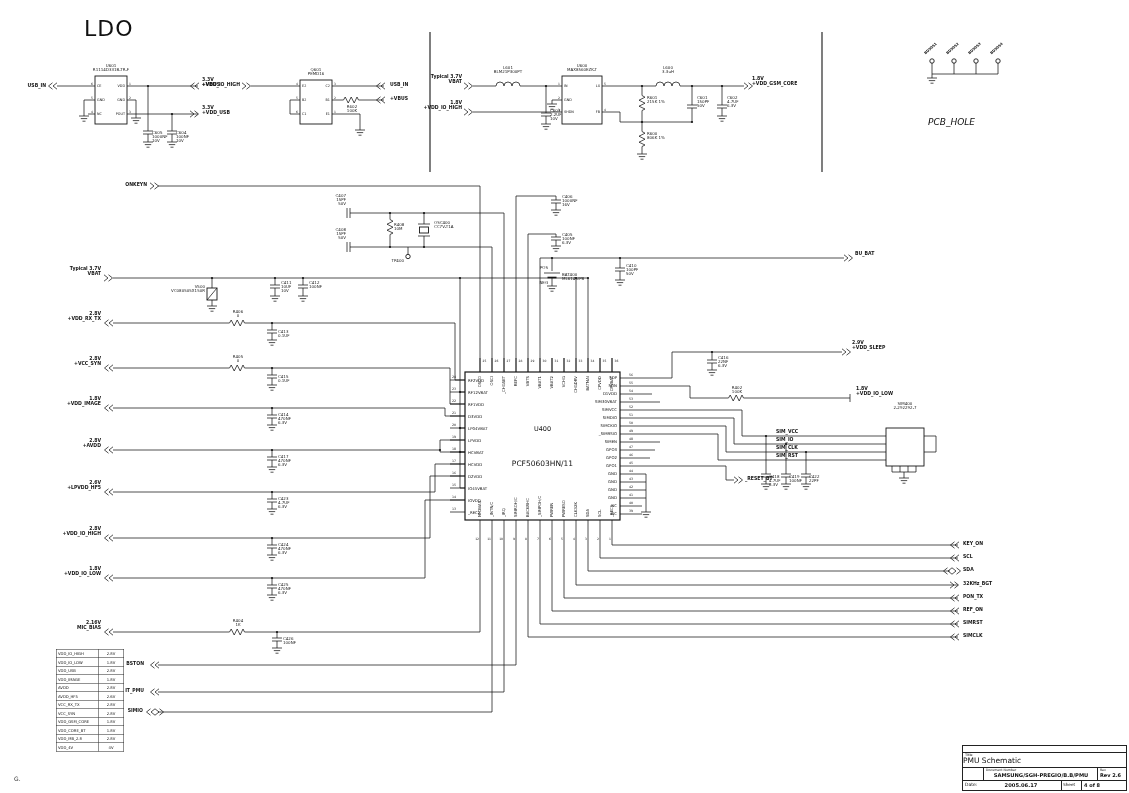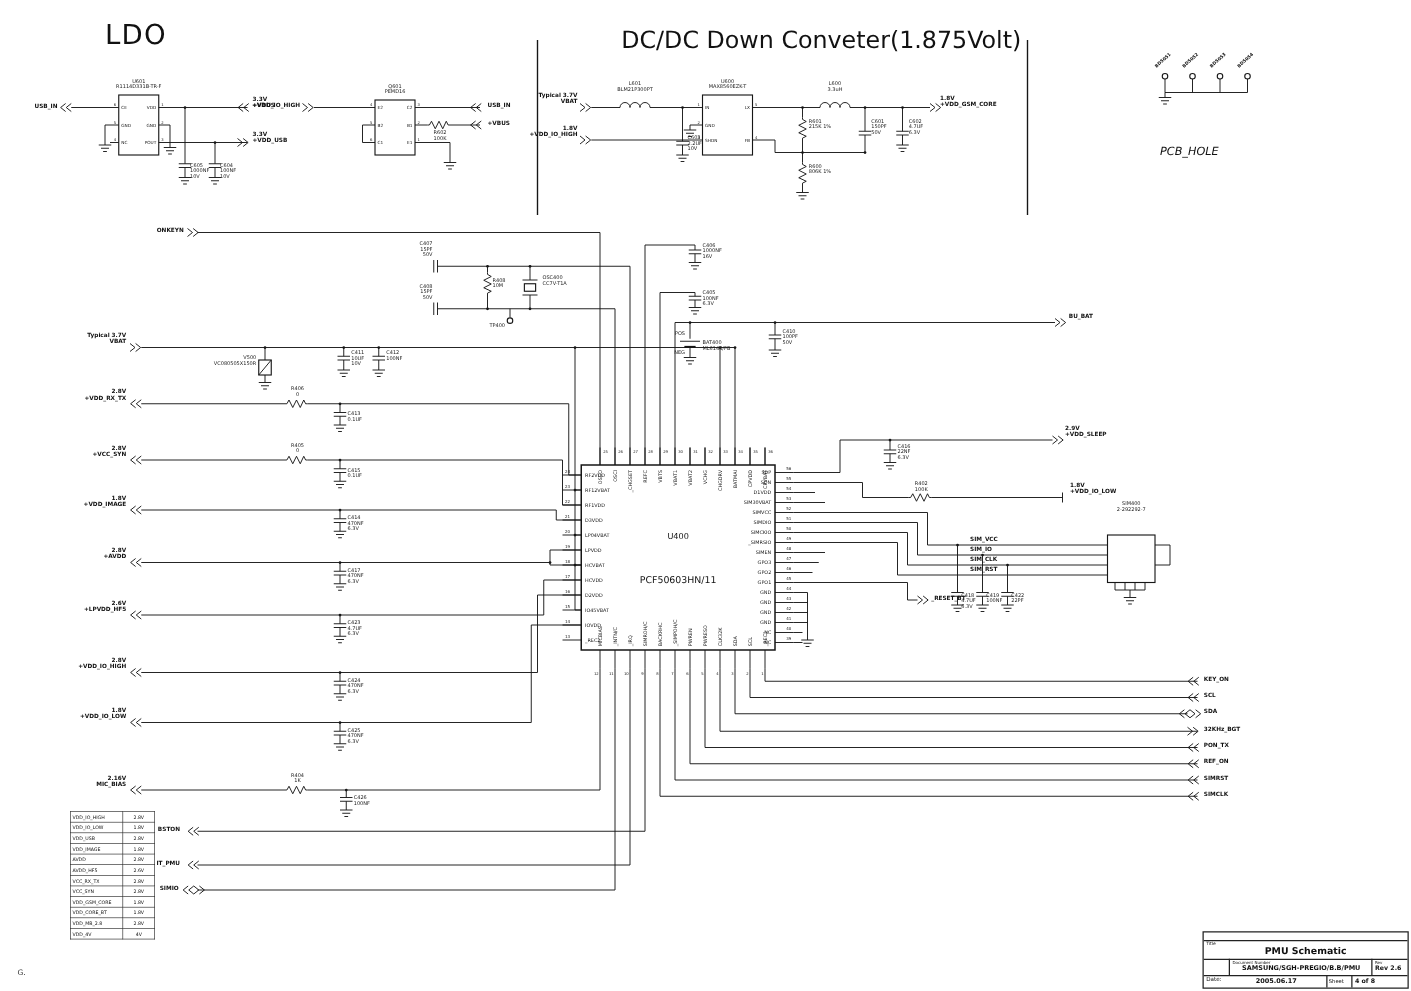--- a/index.html
+++ b/index.html
@@ -25,21 +25,20 @@
   #tblock{position:absolute;left:962px;top:745px;width:165px;height:46px;border:1.2px solid #222;box-sizing:border-box;}
   #tblock .abs{position:absolute;color:#111;}
   .tb-line{position:absolute;background:#222;}
 </style>
 </head>
 <body>
 
 <div id="page">
 
   <div class="title-ldo">LDO</div>
-  <div class="title-dcdc">DC/DC Down Conveter(1.875Volt)</div>
   <div class="pcbhole-cap">PCB_HOLE</div>
   <div class="pagemark">G.</div>
 
   <svg id="schematic" width="1129" height="793" viewBox="0 0 1129 793">
     <defs>
       <g id="gnd">
           <path d="M-5,0 H5 M-3.2,2.6 H3.2 M-1.5,5.2 H1.5" fill="none"></path>
         </g>
       <g id="capP">
           <path d="M-5,0 H5 M-5,3 H5" fill="none"></path>
@@ -654,21 +653,21 @@
 
   <div id="tblock">
     <div class="tb-line" style="left:0;top:6px;width:163px;height:1px;"></div>
     <div class="tb-line" style="left:0;top:21px;width:163px;height:1px;"></div>
     <div class="tb-line" style="left:0;top:34px;width:163px;height:1px;"></div>
     <div class="tb-line" style="left:20px;top:21px;width:1px;height:13px;"></div>
     <div class="tb-line" style="left:134px;top:21px;width:1px;height:13px;"></div>
     <div class="tb-line" style="left:98px;top:34px;width:1px;height:10px;"></div>
     <div class="tb-line" style="left:118px;top:34px;width:1px;height:10px;"></div>
     <span class="abs" style="left:2px;top:7px;font-size:3.5px;">Title</span>
-    <span class="abs" style="left:0;top:10px;width:163px;text-align:center;font-size:7.5px;font-weight:bold;">PMU Schematic</span>
+    <span class="abs" style="left:0;top:10px;width:163px;font-size:7.5px;font-weight:normal;">PMU Schematic</span>
     <span class="abs" style="left:23px;top:22px;font-size:3.2px;">Document Number</span>
     <span class="abs" style="left:23px;top:25.5px;width:110px;text-align:center;font-size:5.2px;font-weight:bold;">SAMSUNG/SGH-PREGIO/B.B/PMU</span>
     <span class="abs" style="left:137px;top:22px;font-size:3.2px;">Rev</span>
     <span class="abs" style="left:137px;top:25.5px;font-size:5px;font-weight:bold;">Rev 2.6</span>
     <span class="abs" style="left:2px;top:36px;font-size:4.5px;">Date:</span>
     <span class="abs" style="left:20px;top:35.5px;width:76px;text-align:center;font-size:5.2px;font-weight:bold;">2005.06.17</span>
     <span class="abs" style="left:100px;top:36px;font-size:4.2px;">Sheet</span>
     <span class="abs" style="left:121px;top:35.5px;font-size:5px;font-weight:bold;">4 of 8</span>
   </div>
 </div>

